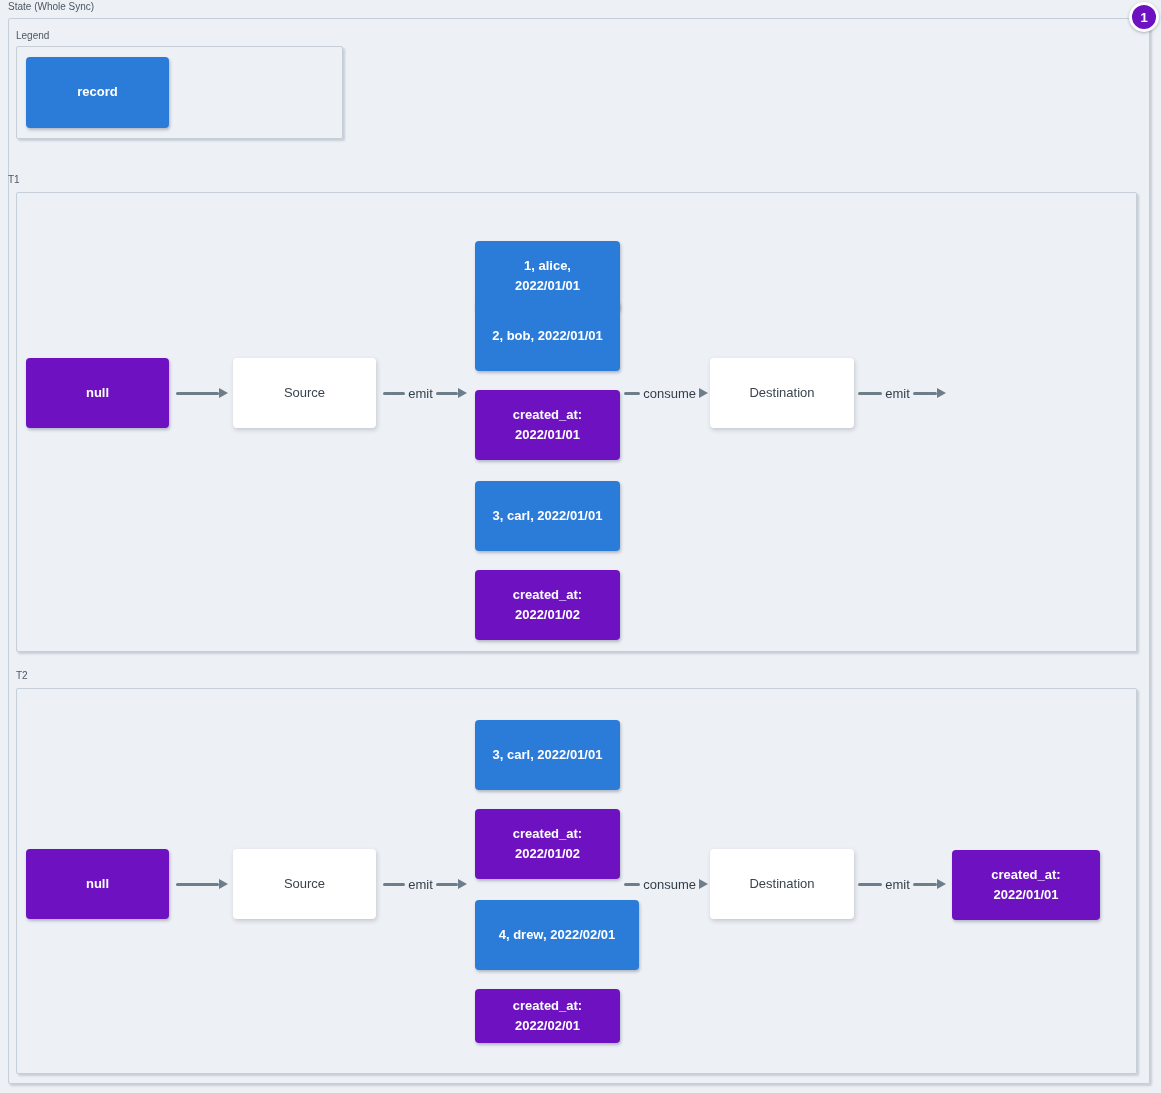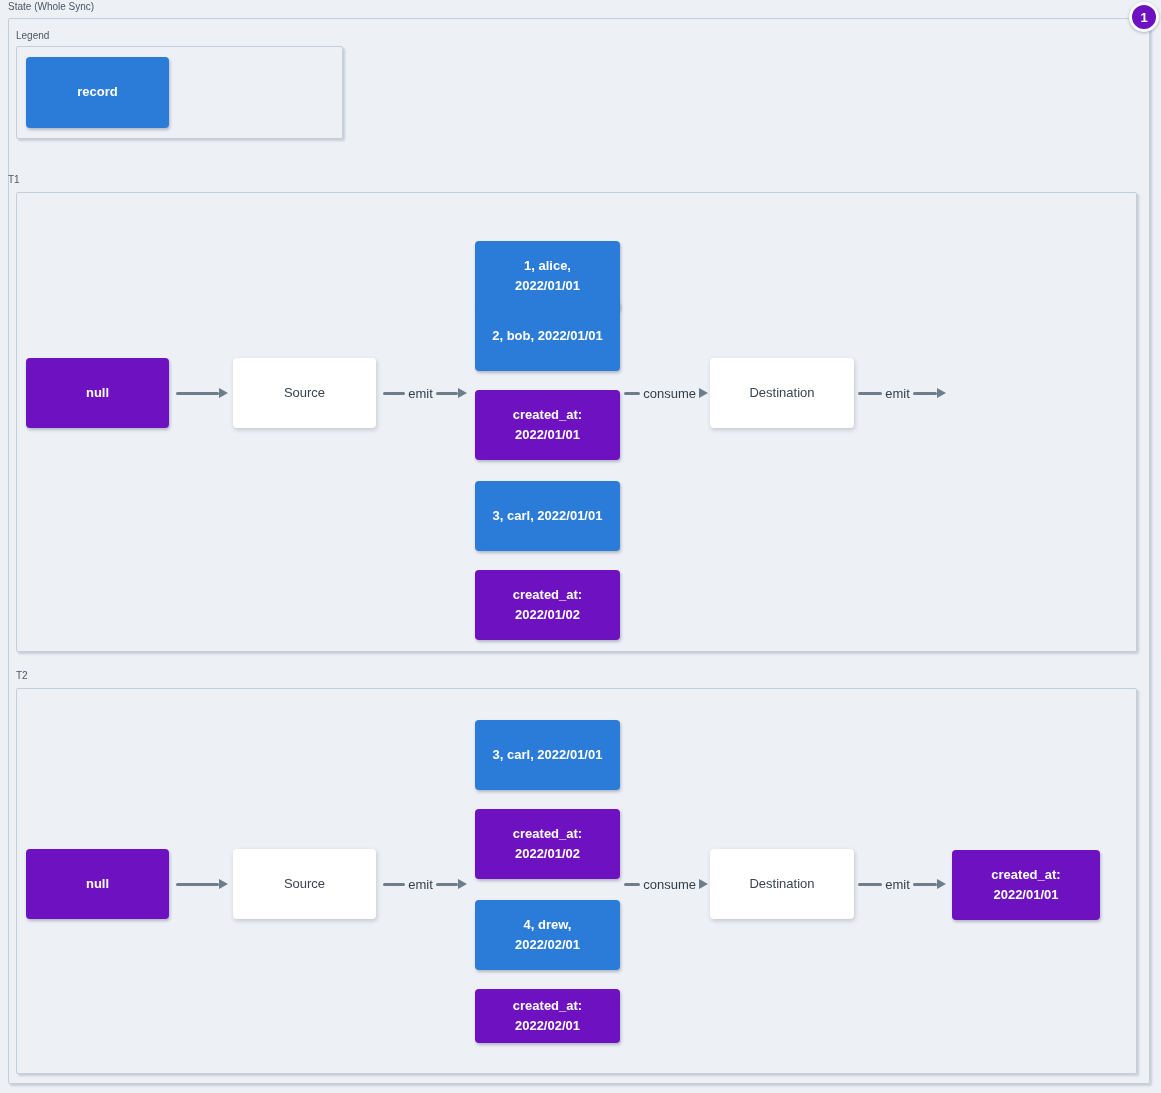--- a/index.html
+++ b/index.html
@@ -135,21 +135,21 @@
 
   <div class="arrow" style="left:383px; top:877px; width:84px;">
     <span class="line"></span>
     <span class="arrow-label">emit</span>
     <span class="line"></span>
     <span class="head"></span>
   </div>
 
   <div class="node" style="left:475px; top:720px; width:145px; height:70px;" data-kind="record">3, carl, 2022/01/01</div>
   <div class="node" style="left:475px; top:809px; width:145px; height:70px;" data-kind="state">created_at: 2022/01/02</div>
-  <div class="node" style="left:475px; top:900px; width:145px; height:70px;" data-kind="record">4, drew, 2022/02/01</div>
+  <div class="node" style="left:475px; top:900px; width:164px; height:70px;" data-kind="record">4, drew, 2022/02/01</div>
   <div class="node" style="left:475px; top:989px; width:145px; height:54px;" data-kind="state">created_at: 2022/02/01</div>
 
   <div class="arrow" style="left:624px; top:877px; width:84px;">
     <span class="line"></span>
     <span class="arrow-label">consume</span>
     <span class="head"></span>
   </div>
 
   <div class="node plain" style="left:710px; top:849px; width:144px; height:70px;">Destination</div>
 

